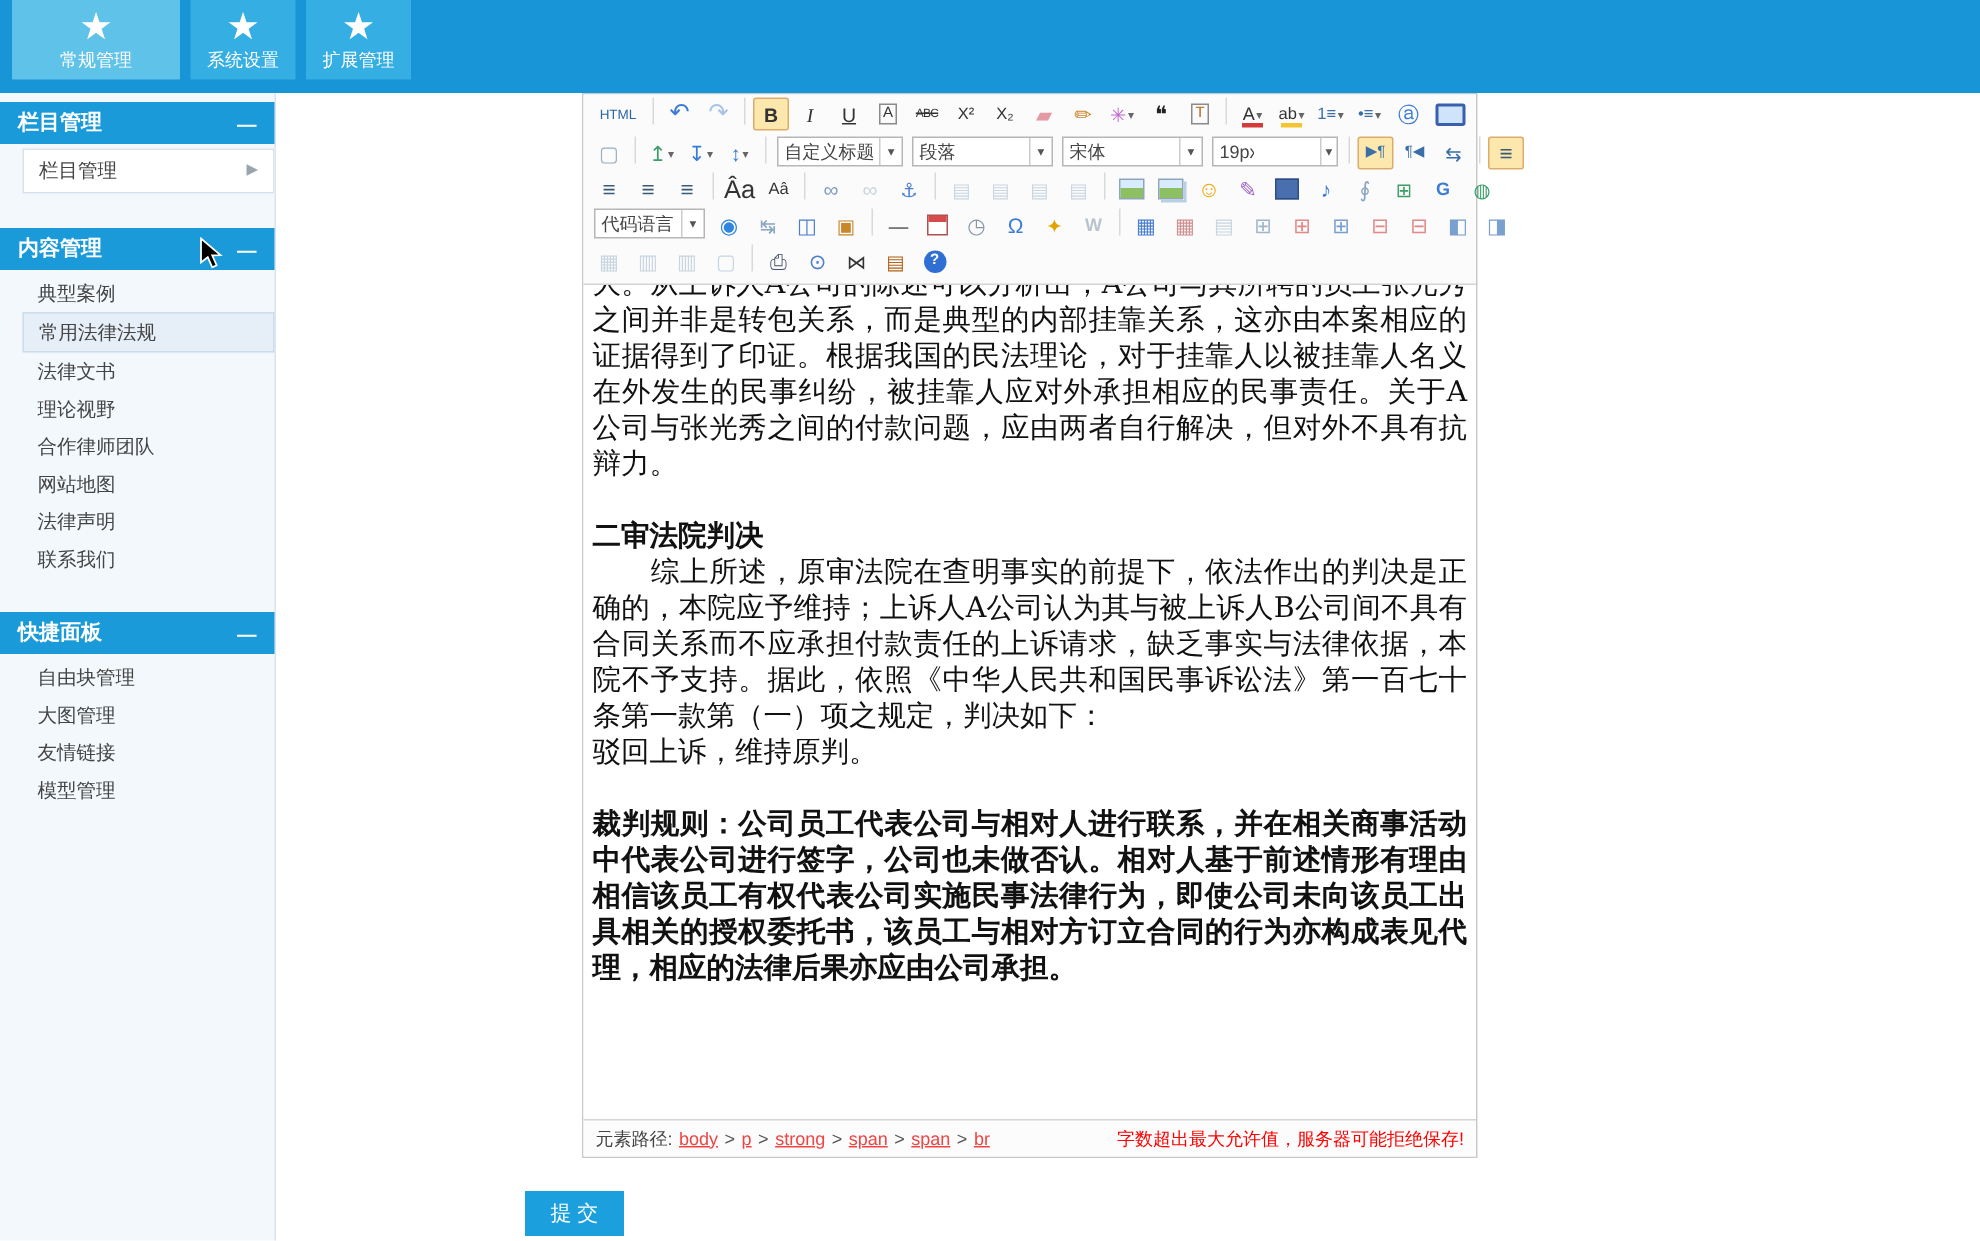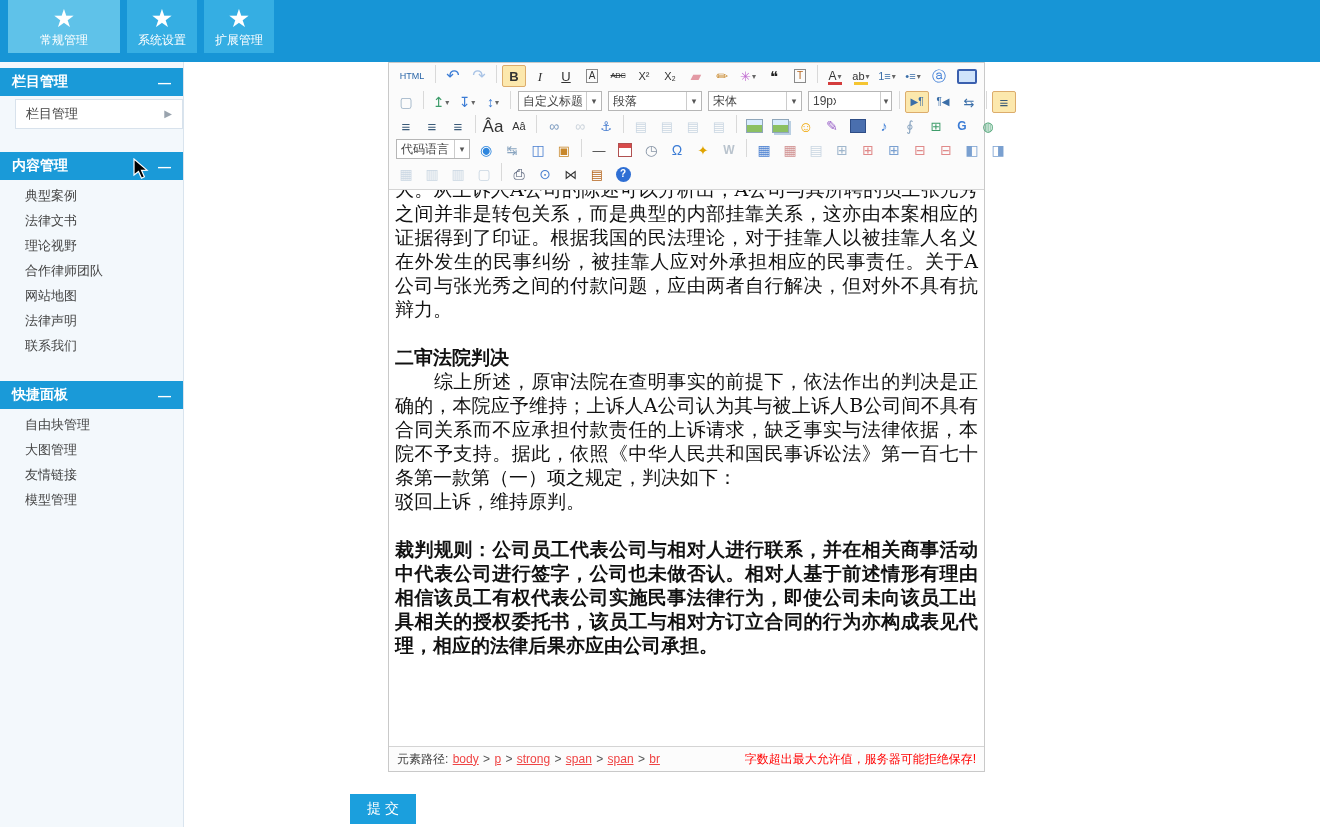--- a/index.html
+++ b/index.html
@@ -113,20 +113,23 @@
       <span>栏目管理</span>
       <span class="arrow">▶</span>
     </div>
     <div class="side-header">
       <span>内容管理</span>
       <span class="collapse">—</span>
     </div>
     <div class="side-item">
       <span>典型案例</span>
     </div>
+    <div class="side-item selected">
+      <span>常用法律法规</span>
+    </div>
     <div class="side-item">
       <span>法律文书</span>
     </div>
     <div class="side-item">
       <span>理论视野</span>
     </div>
     <div class="side-item">
       <span>合作律师团队</span>
     </div>
     <div class="side-item">

